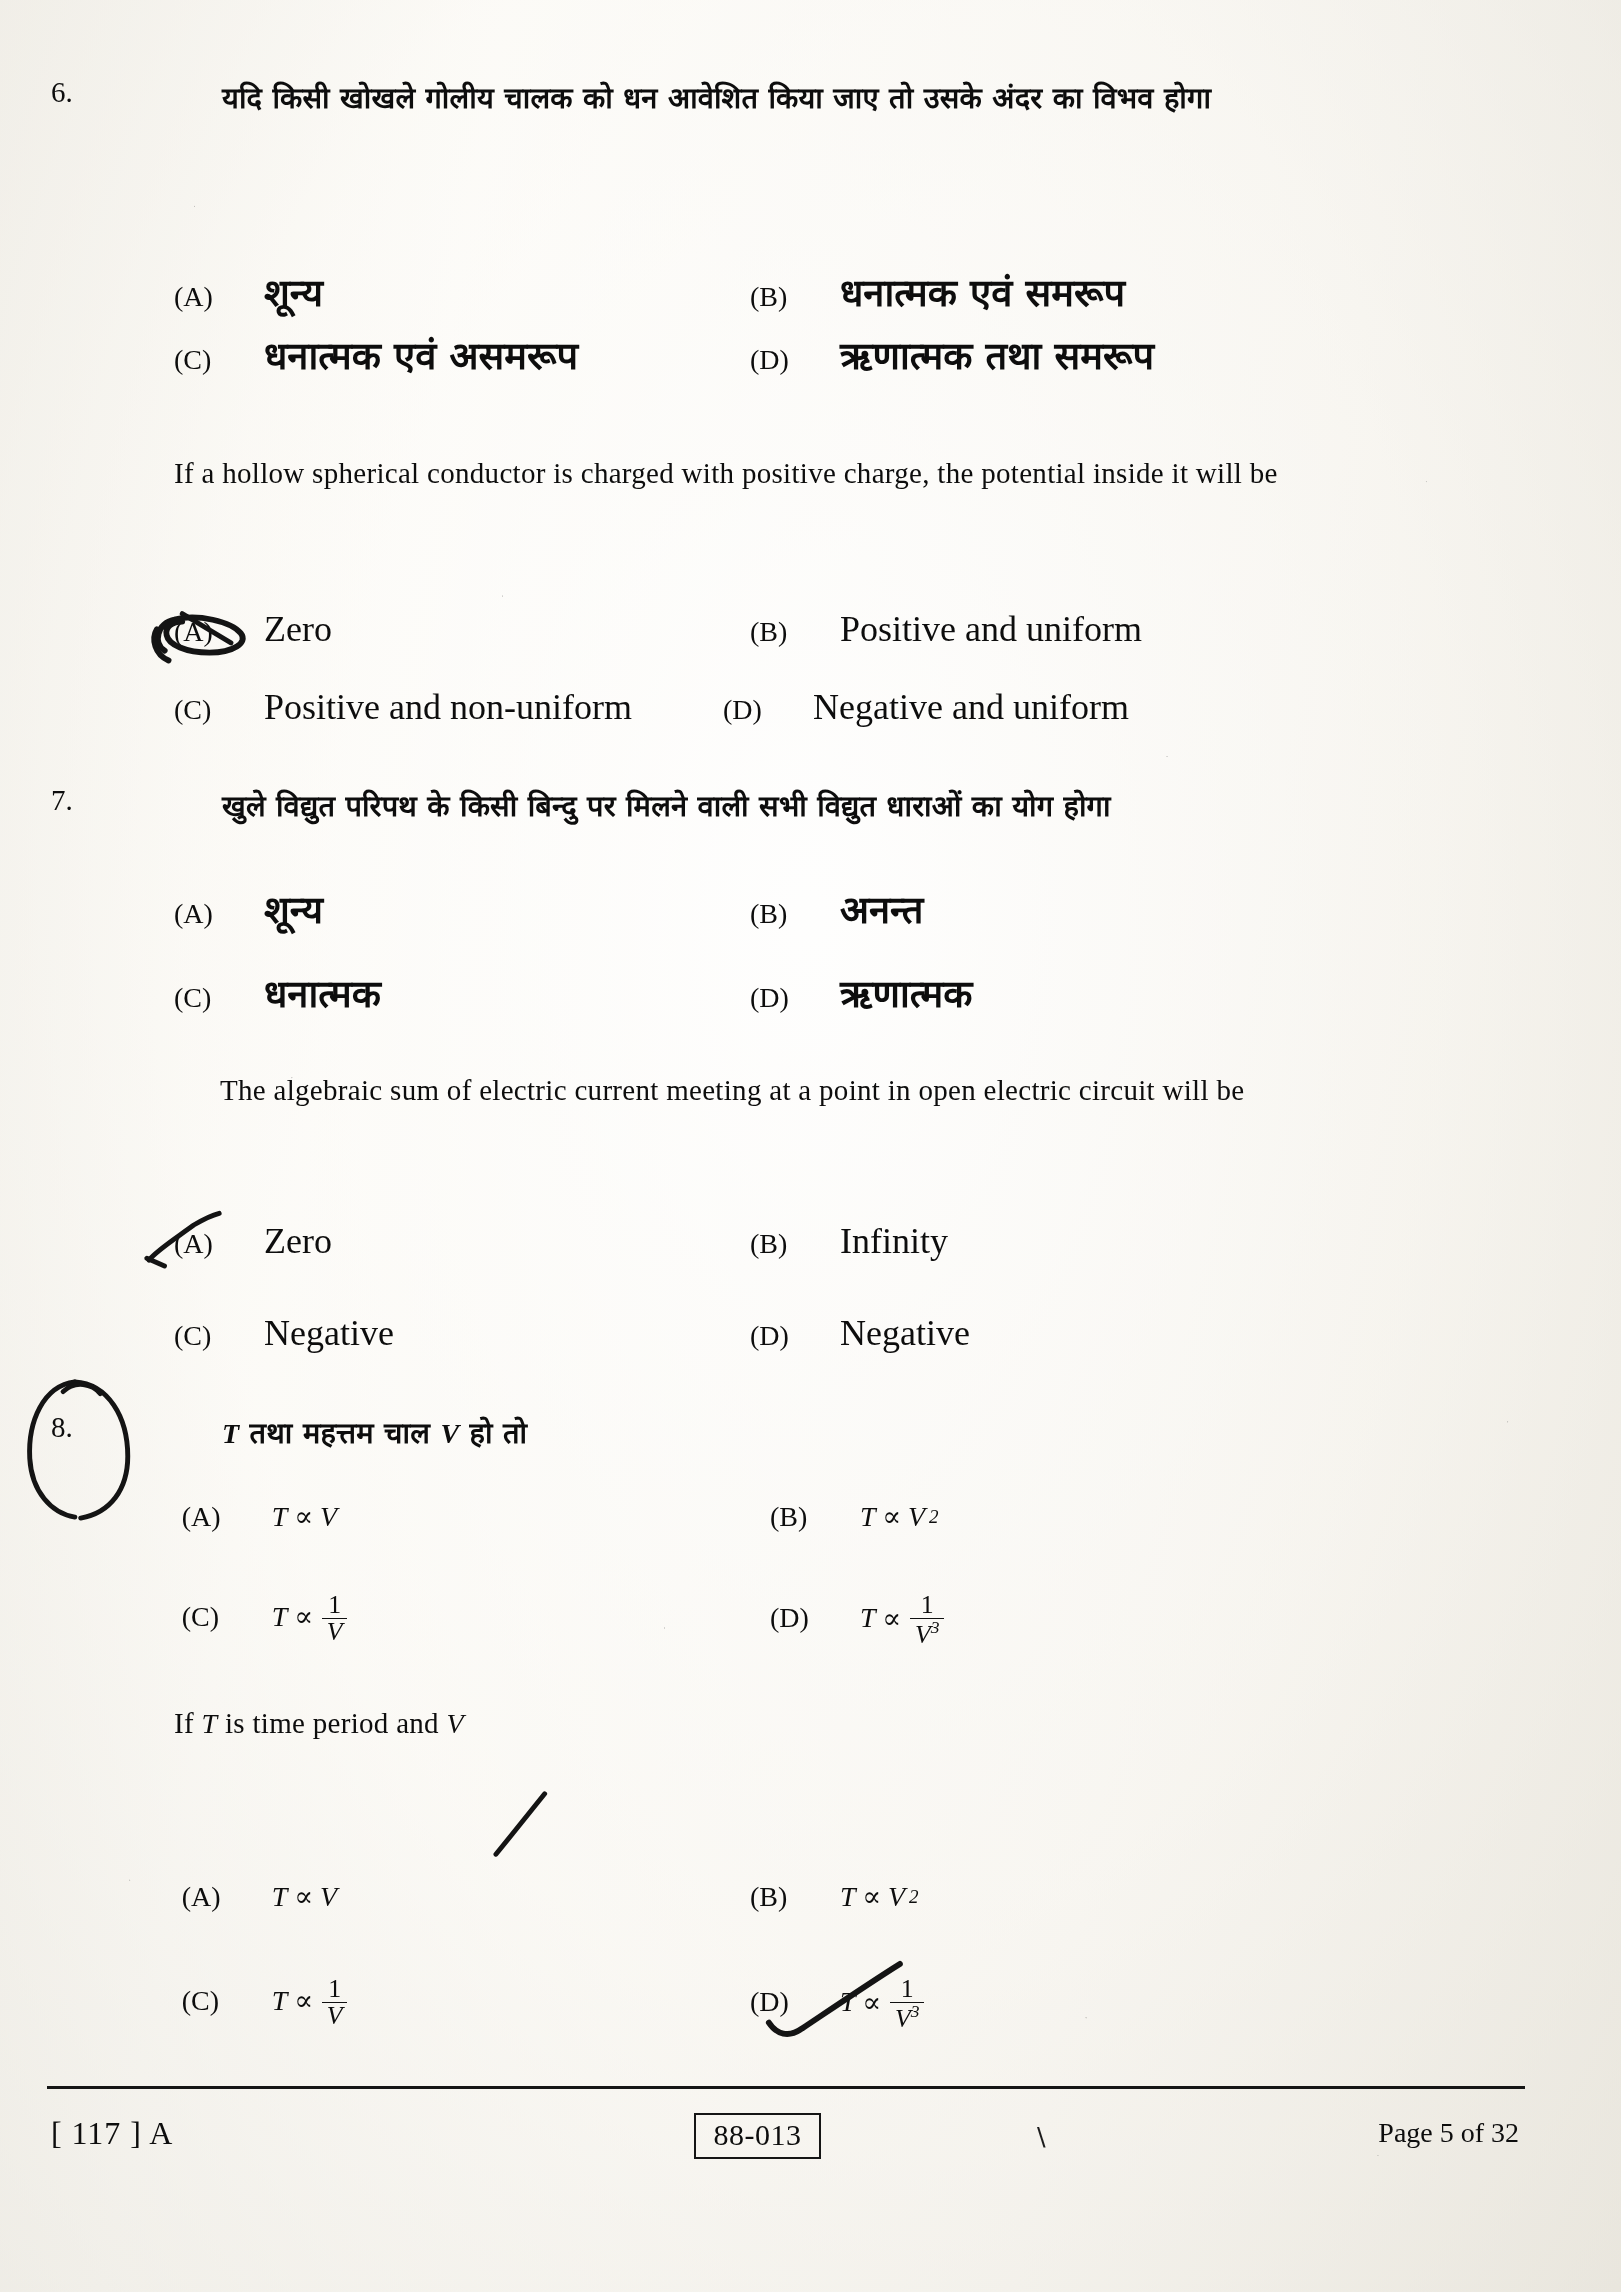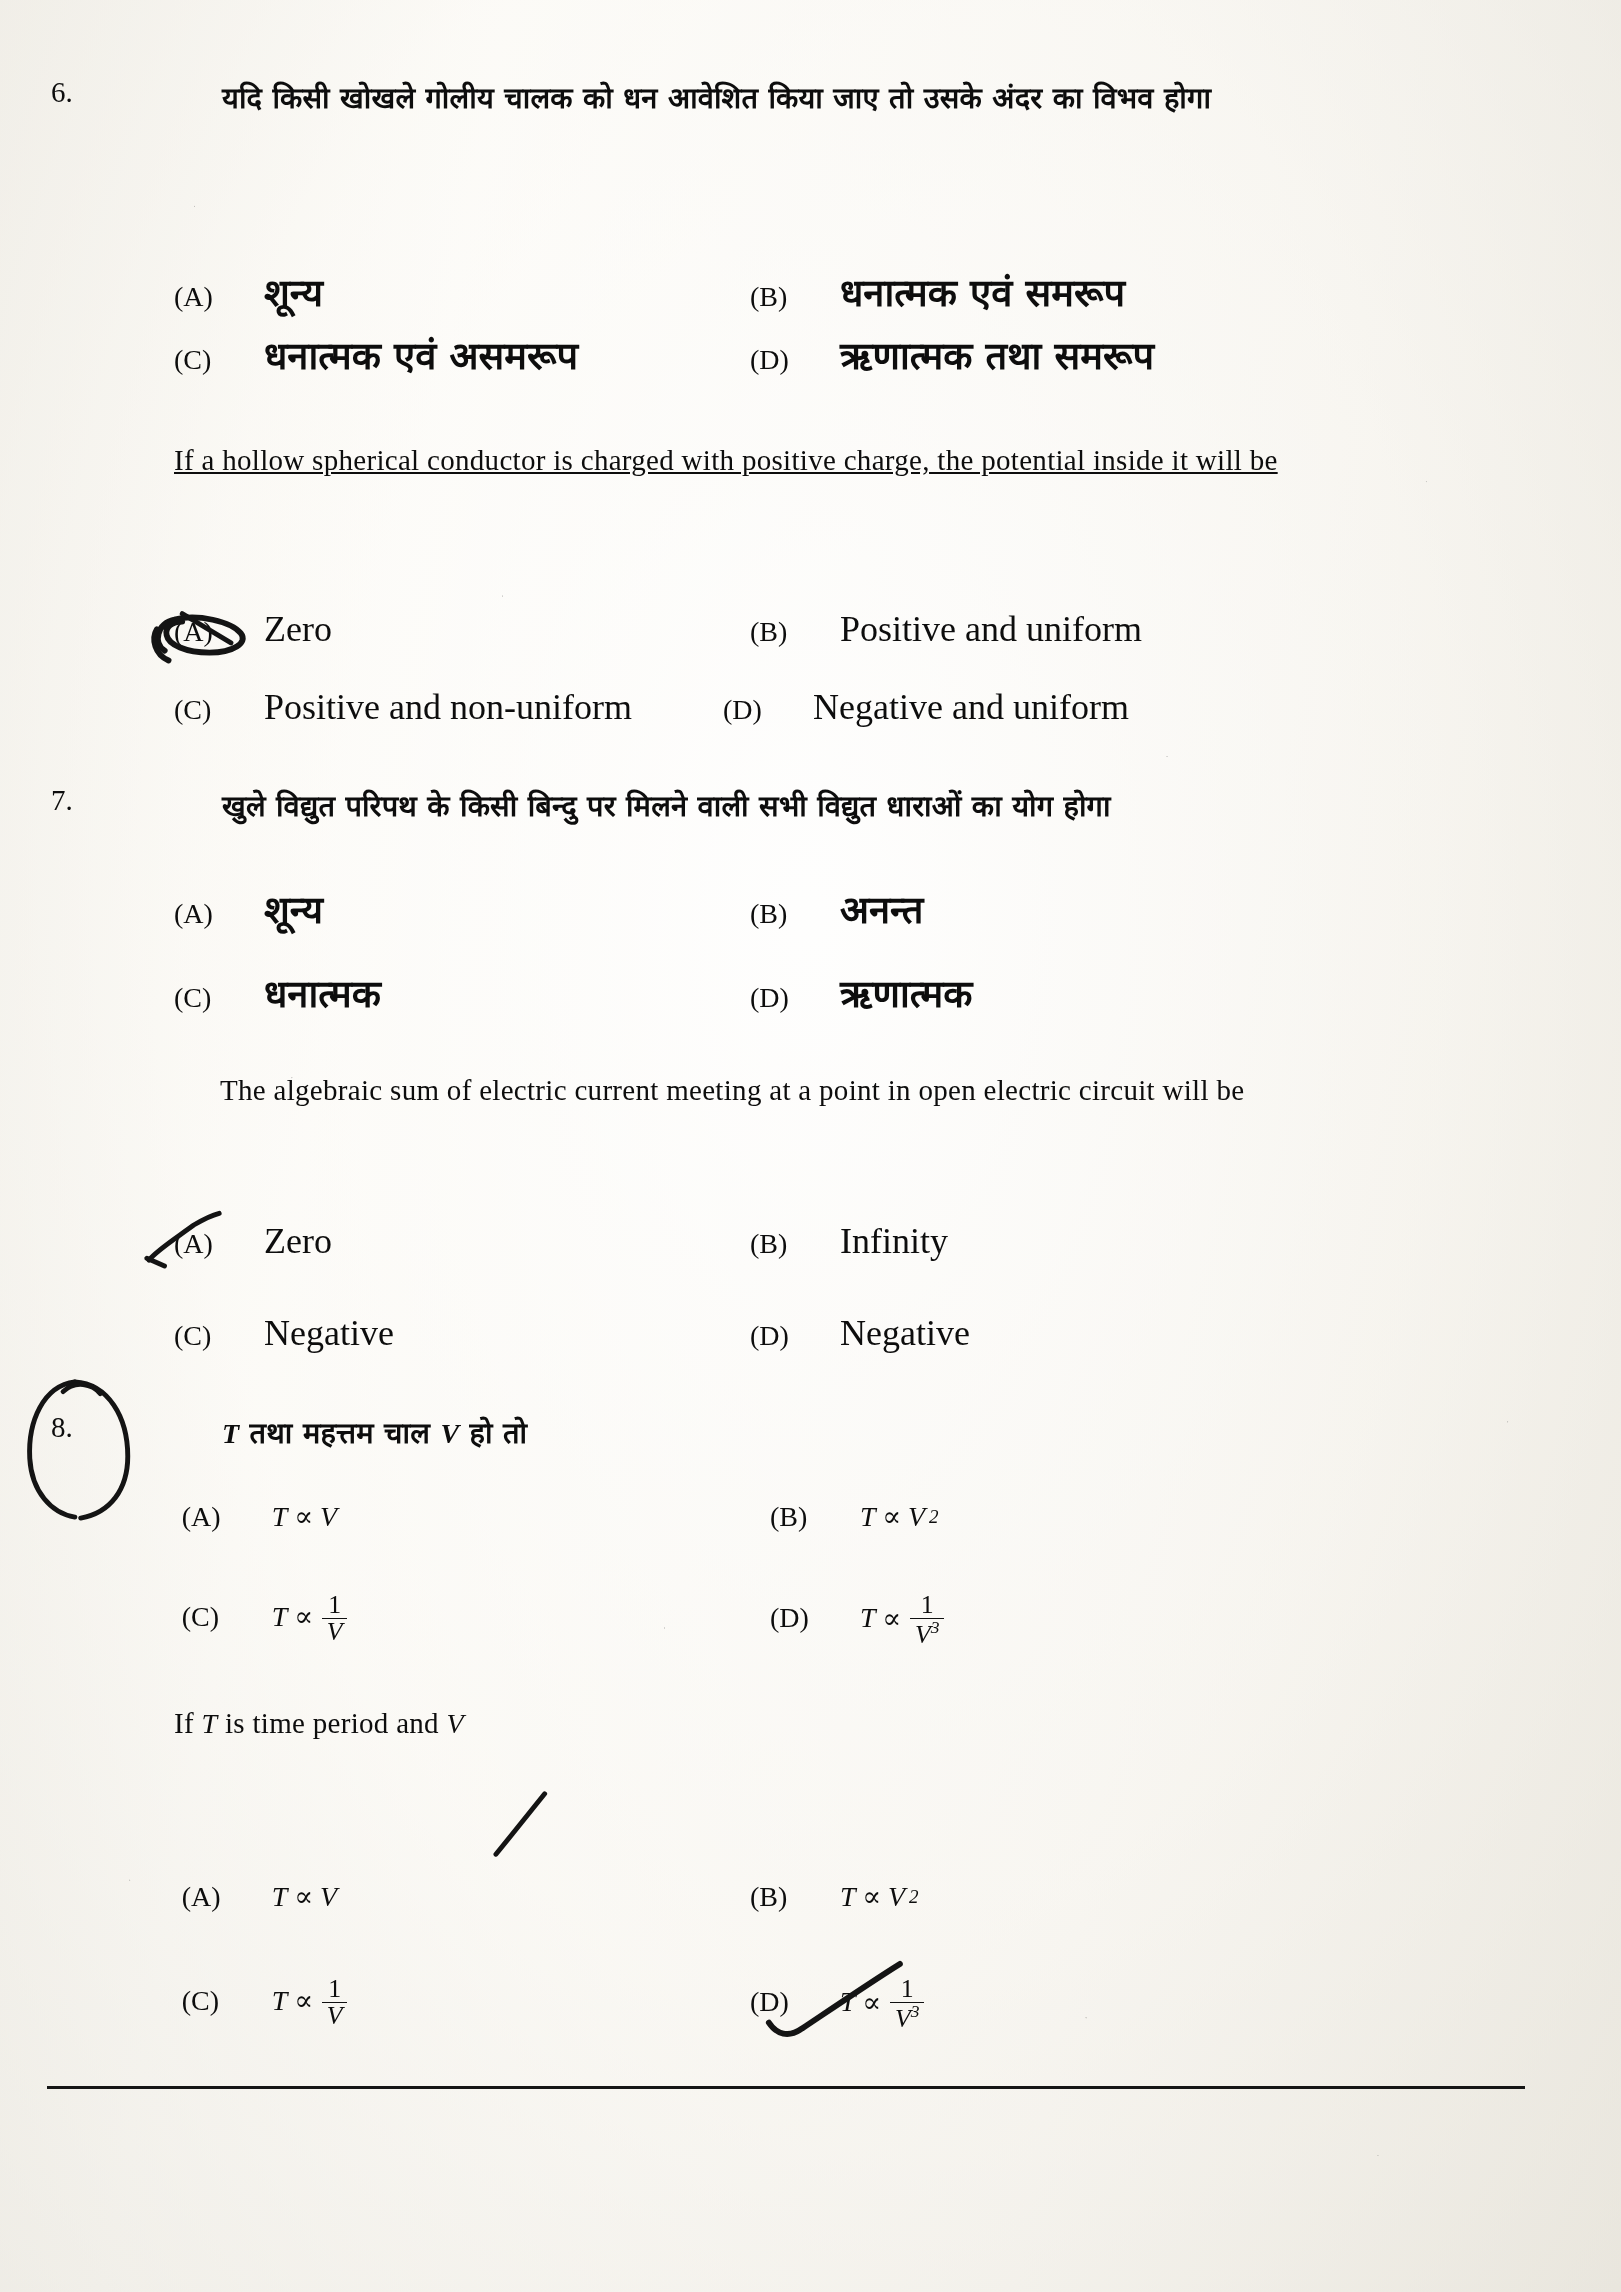--- a/index.html
+++ b/index.html
@@ -221,21 +221,21 @@
           <span class="optlabel">(C)</span>
           <span class="opttext-hi">धनात्मक एवं असमरूप</span>
         </div>
         <div class="opt right">
           <span class="optlabel">(D)</span>
           <span class="opttext-hi">ऋणात्मक तथा समरूप</span>
         </div>
       </div>
     </div>
 
-    <div class="qstem english justify" style="position:absolute; top:438px; width:1245px;text-decoration:underline;">If a hollow spherical conductor is charged with positive charge, the potential inside it will be</div>
+    <div class="qstem english justify" style="position:absolute; top:451px; width:1245px;">If a hollow spherical conductor is charged with positive charge, the potential inside it will be</div>
 
     <div class="opts" style="top:608px;">
       <div class="optrow" style="height:78px;">
         <div class="opt left">
           <span class="optlabel">(A)</span>
           <span class="opttext-en">Zero</span>
         </div>
         <div class="opt right">
           <span class="optlabel">(B)</span>
           <span class="opttext-en">Positive and uniform</span>
@@ -453,17 +453,23 @@
       </div>
     </div>
 
     <div class="ink" style="left:763px; top:1960px;">
       <svg width="176" height="88" viewBox="0 0 180 90">
         <path d="M6,64 C14,76 26,80 40,70 C64,54 108,24 140,4" fill="none" stroke="#141414" stroke-width="6" stroke-linecap="round"></path>
       </svg>
     </div>
 
     <div class="footer-rule"></div>
+    <div class="footer">
+      <div class="footer-left">[ 117 ] A</div>
+      <div class="footer-code">88-013</div>
+      <div class="tickmark" style="left:990px; top:13.7px;">\</div>
+      <div class="footer-right">Page 5 of 32</div>
+    </div>
 
   </div>
   <div class="noise"></div>
 </div>
 
 
 </body></html>

